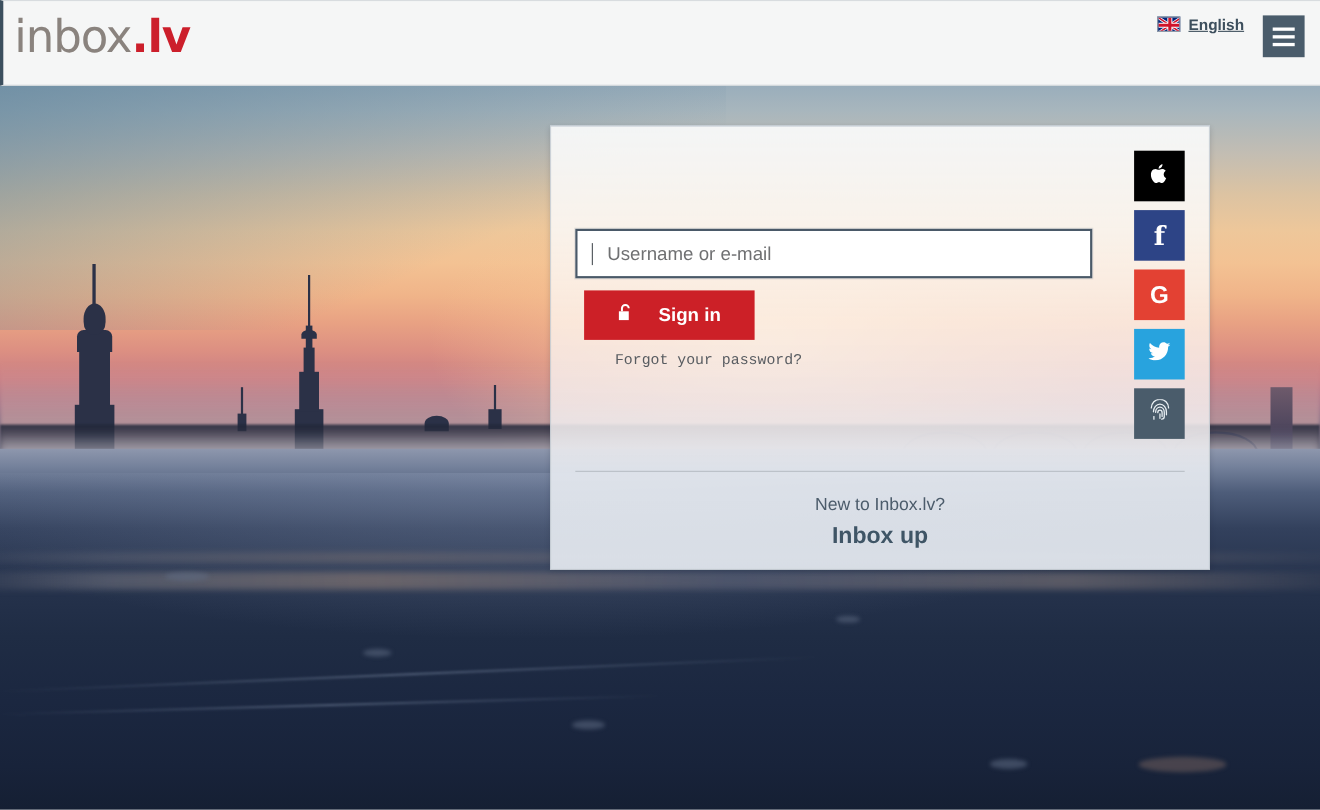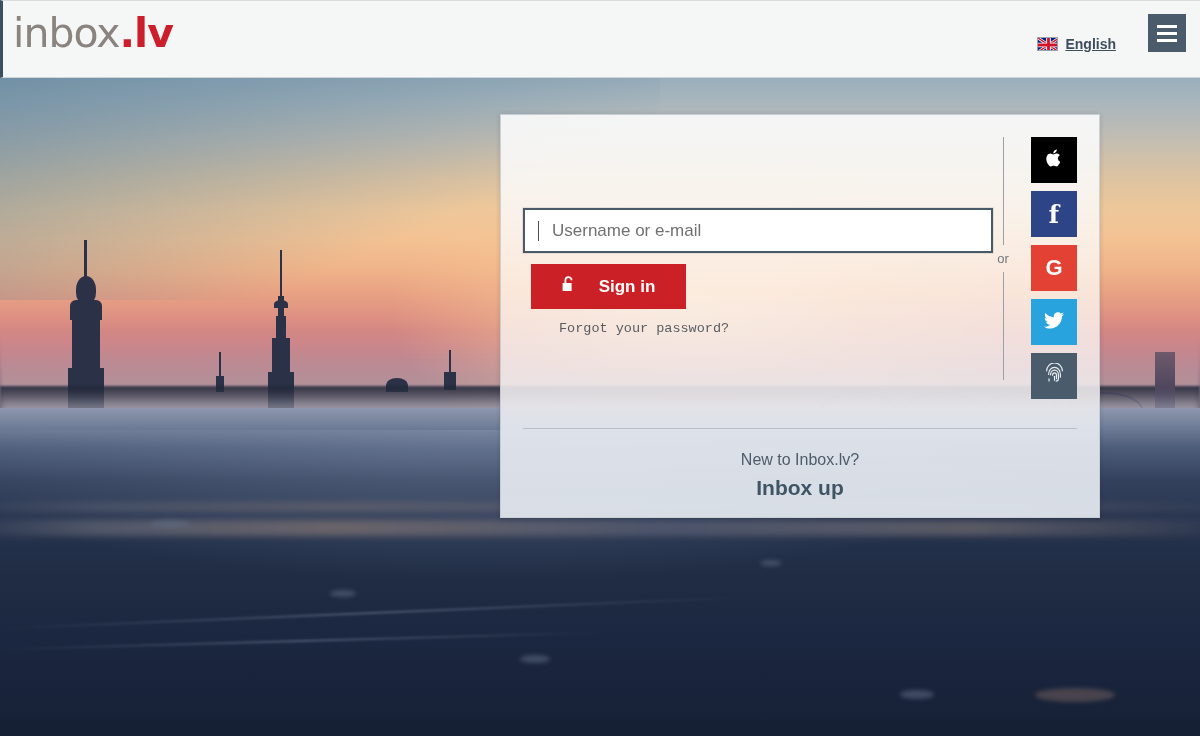--- a/index.html
+++ b/index.html
@@ -104,21 +104,21 @@
     padding: 0 14px 12px 10px;
     z-index: 20;
   }
   .logo {
     font-size: 41px; font-weight: 400; letter-spacing: -1px;
     font-family: "DejaVu Sans", sans-serif;
     user-select: none; white-space: nowrap; line-height: 1;
   }
   .logo .word { color: #8a837e; }
   .logo .tld  { color: #cc1f2b; font-weight: 700; }
-  .header-right { display: flex; align-items: flex-end; gap: 32px; }
+  .header-right { display: flex; align-items: flex-start; gap: 17px; }
   .lang { display: flex; align-items: center; gap: 7px; cursor: pointer; }
   .flag {
     width: 21px; height: 14px; position: relative; overflow: hidden;
     background: #1b3a7a; flex: none; border: 1px solid #9aa3ad;
   }
   .lang-label {
     font-size: 14px; font-weight: 700; color: #3d4f5d;
     text-decoration: underline; font-family: "Liberation Sans", sans-serif;
   }
   .burger {
@@ -323,25 +323,20 @@
               <rect x="0.6" y="7" width="9" height="8" fill="#fff"></rect>
             </svg>
           </span>
           <span>Sign in</span>
         </button>
       </div>
 
       <a class="forgot">Forgot your password?</a>
     </div>
 
-    <div class="or-col">
-      <div class="or-line top"></div>
-      <div class="or-text">or</div>
-      <div class="or-line bot"></div>
-    </div>
 
     <div class="social">
       <div class="sbtn s-apple">
         <span>
           <svg width="17" height="20" viewBox="0 0 17 20" fill="#fff">
             <path d="M11.9,10.6c0-2.2,1.8-3.3,1.9-3.3c-1-1.5-2.6-1.7-3.2-1.7c-1.4-0.1-2.6,0.8-3.3,0.8c-0.7,0-1.7-0.8-2.8-0.8 c-1.4,0-2.8,0.8-3.5,2.1c-1.5,2.6-0.4,6.5,1.1,8.6c0.7,1,1.6,2.2,2.7,2.1c1.1,0,1.5-0.7,2.8-0.7c1.3,0,1.6,0.7,2.8,0.7 c1.2,0,1.9-1,2.6-2.1c0.8-1.2,1.1-2.3,1.2-2.4C14.1,13.9,11.9,13,11.9,10.6z"></path>
             <path d="M9.9,4.1C10.5,3.4,10.9,2.4,10.8,1.4c-0.8,0-1.9,0.6-2.5,1.3C7.7,3.3,7.2,4.4,7.3,5.4C8.2,5.4,9.2,4.8,9.9,4.1z"></path>
           </svg>
         </span>
       </div>

